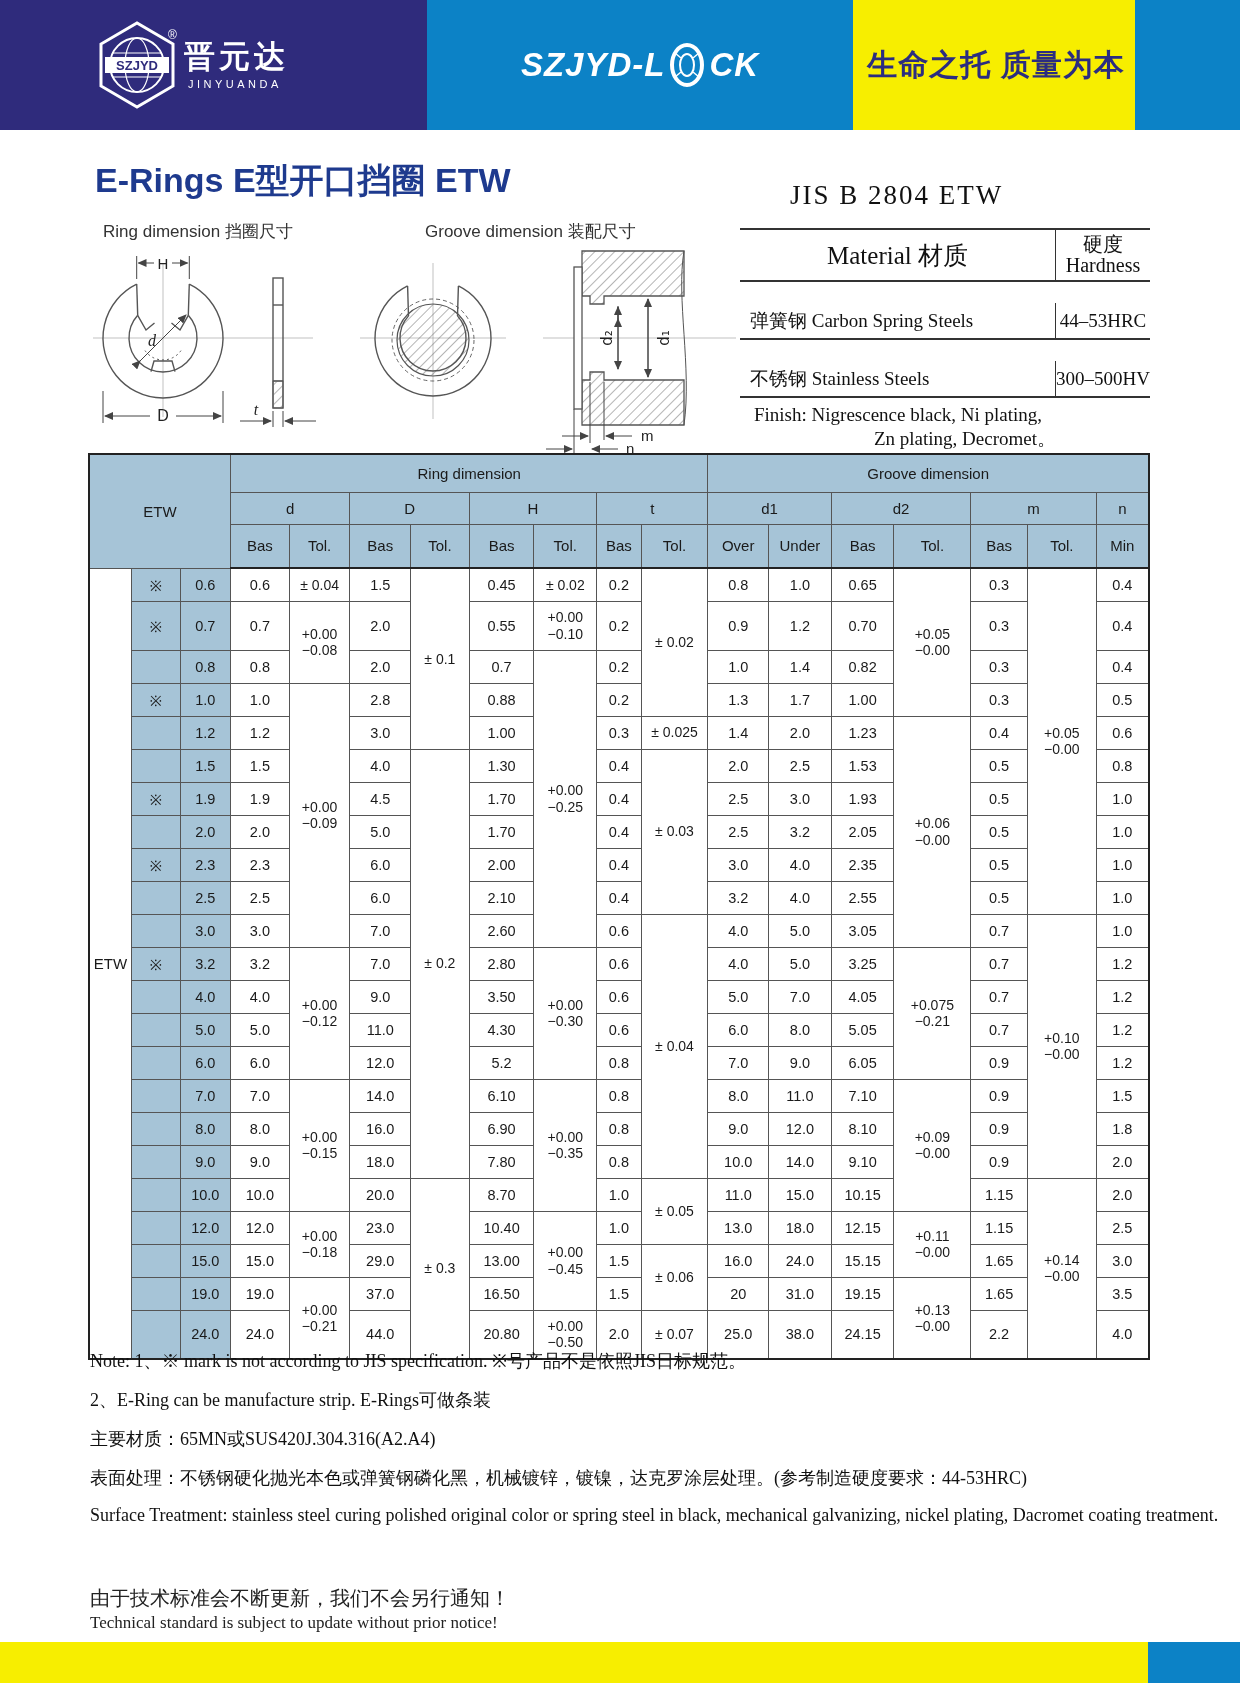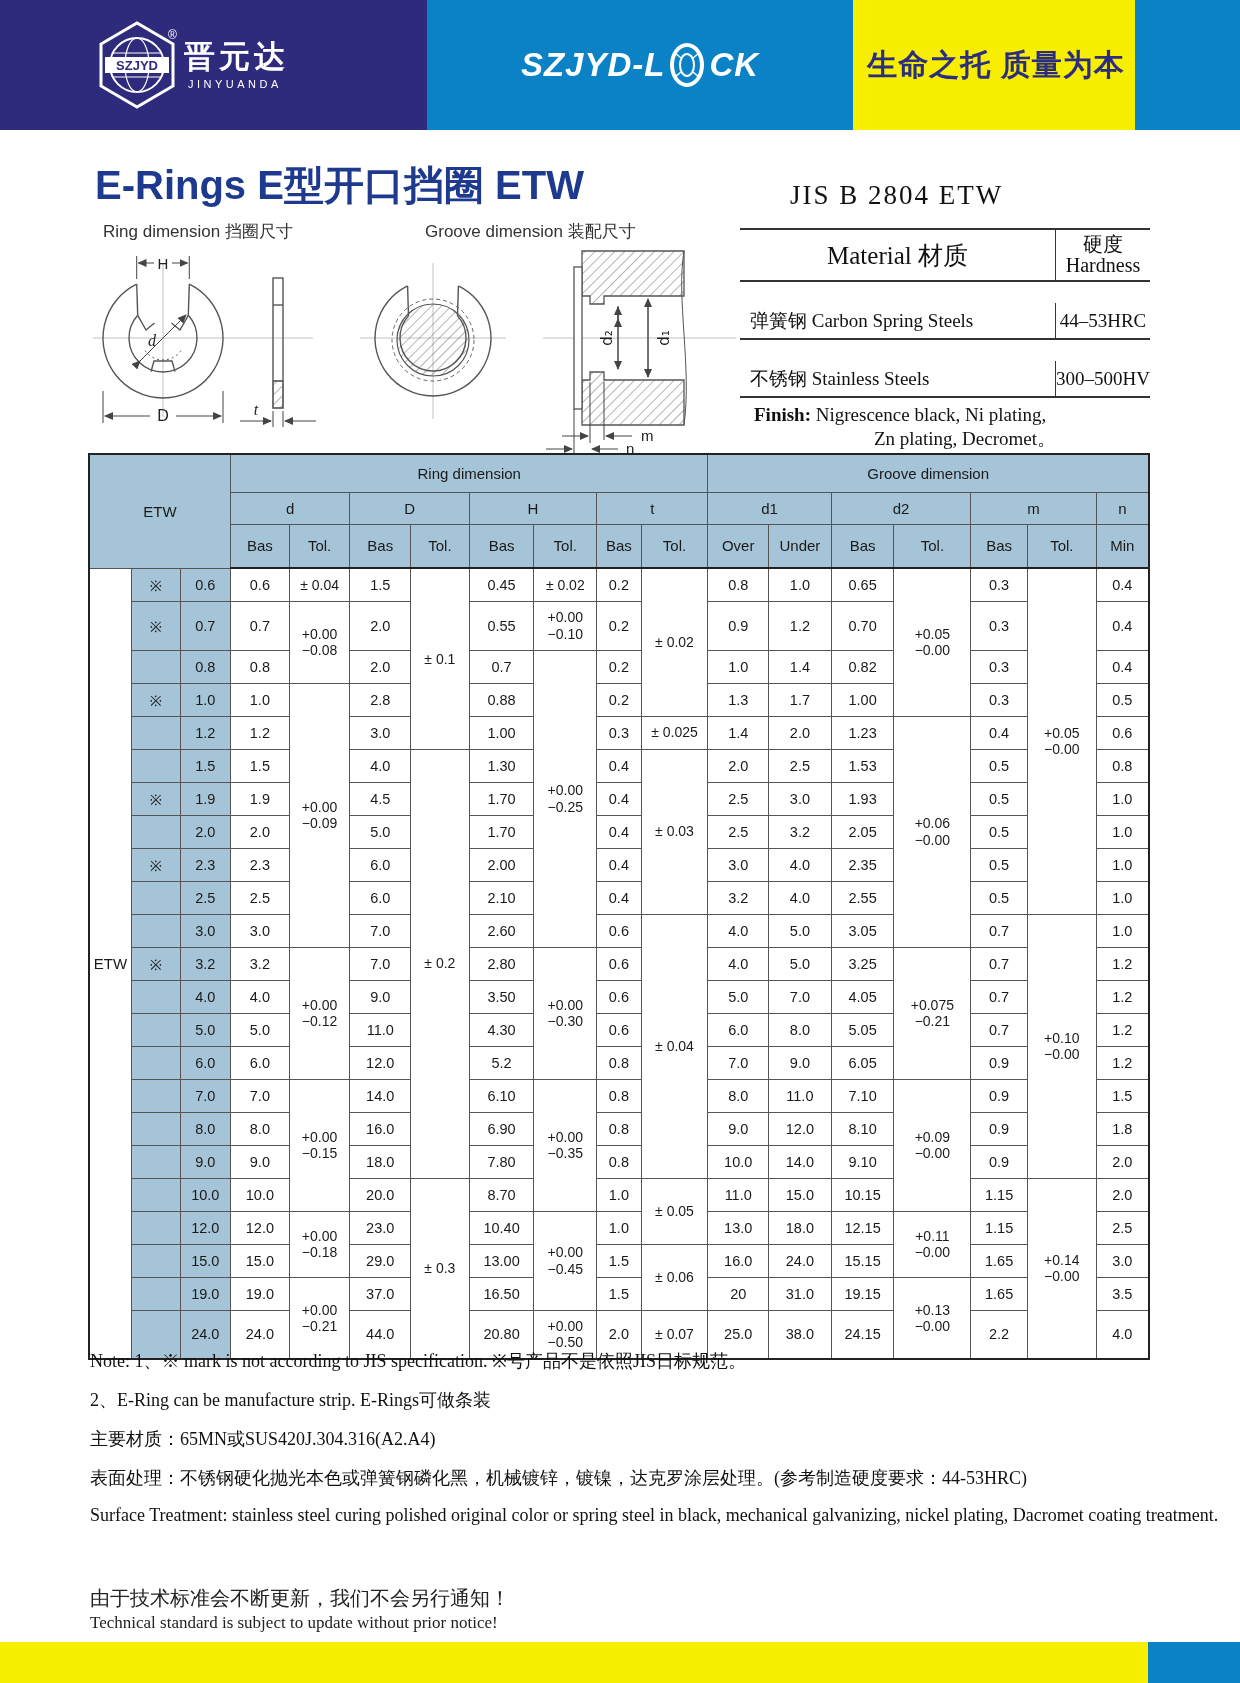--- a/index.html
+++ b/index.html
@@ -22,42 +22,42 @@
   #lock-logo { position:absolute; left:427px; top:0; width:426px; height:130px;
                display:flex; align-items:center; justify-content:center; }
   #lock-logo .txt { color:#fff; font-style:italic; font-weight:bold; font-size:33px; letter-spacing:1px; }
   #lock-logo svg { margin:0 2px; }
 
   #slogan { position:absolute; left:853px; top:0; width:286px; height:130px;
             display:flex; align-items:center; justify-content:center;
             color:#2b2d80; font-size:30px; font-weight:bold; letter-spacing:1px; white-space:nowrap; }
 
   
-  #page-title { position:absolute; left:95px; top:158px; font-size:40px; font-weight:bold; color:#1e3a8e; }
+  #page-title { position:absolute; left:95px; top:158px; font-size:34px; font-weight:bold; color:#1e3a8e; }
   #standard-title { position:absolute; left:790px; top:180px; font-family:"Liberation Serif", serif;
                     font-size:27px; color:#111; letter-spacing:2px; }
   .sub-title { position:absolute; top:220px; font-size:17px; color:#333; }
   #sub-ring { left:103px; }
   #sub-groove { left:425px; }
 
   
   #mat-table { position:absolute; left:740px; top:228px; width:410px;
                font-family:"Liberation Serif", serif; color:#111; }
   .mat-row { display:flex; border-bottom:2px solid #333; }
   #mat-head { border-top:2px solid #333; }
   .mat-c1 { width:315px; display:flex; align-items:center; padding-left:10px; }
   .mat-c2 { width:95px;  border-left:1.5px solid #333; display:flex; flex-direction:column;
             align-items:center; justify-content:center; }
   #mat-head .mat-c1 { justify-content:center; font-size:25px; padding-left:0; }
   #mat-head { height:54px; }
   .mat-data { height:37px; font-size:19px;margin-top:21px; }
   #mat-head .mat-c2 { font-size:20px; line-height:1.05; }
   #finish-block { border-bottom:2px solid #333; padding:6px 0 8px 0; font-size:19px; }
   #finish-l1 { padding-left:14px; }
-  #finish-l1 b { font-weight:bold; }
+  #finish-l1 b { font-weight:normal; }
   #finish-l2 { text-align:center; padding-left:40px; }
   #finish-l3 { padding-left:2px; font-size:18px;margin-top:48px; }
 
   
   #diagrams { position:absolute; left:88px; top:243px; }
 
   
   #spec-wrap { position:absolute; left:88px; top:453px; }
   table#spec-table { border-collapse:collapse; table-layout:fixed; width:1062px;
                      font-size:14.5px; color:#1a1a1a; }

